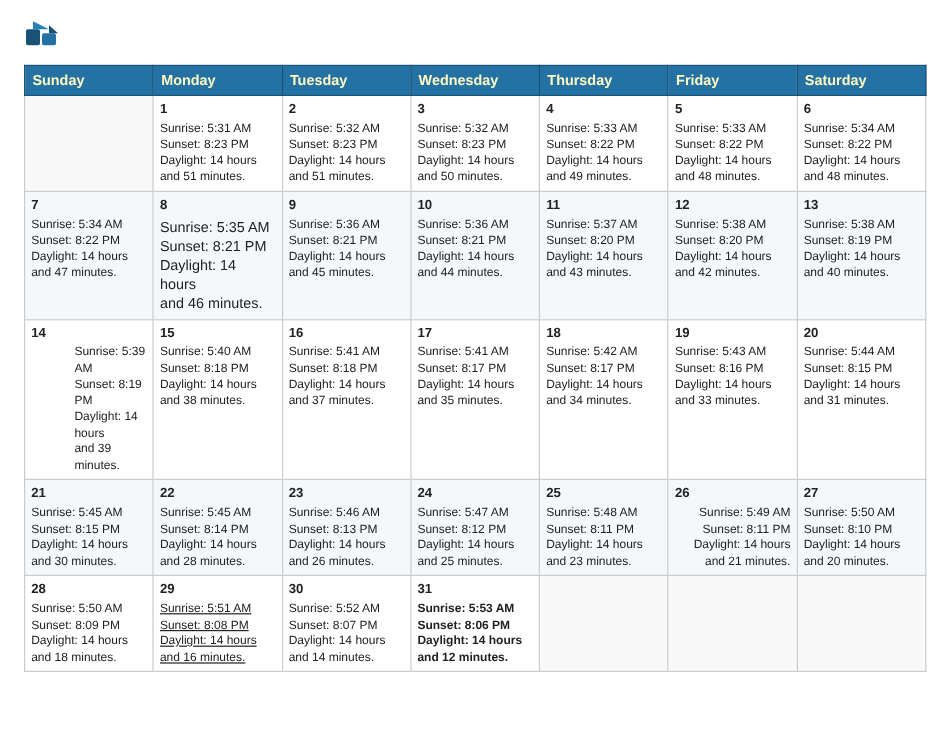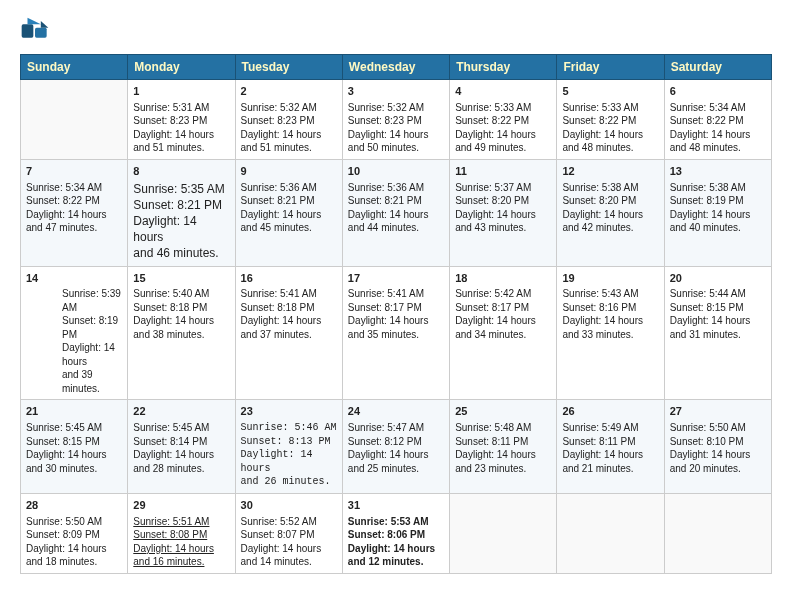--- a/index.html
+++ b/index.html
@@ -280,42 +280,42 @@
           </td>
           <td>
             <span class="day-num">22</span>
             <div style="white-space: pre-line; font-size: 10px;">Sunrise: 5:45 AM
 Sunset: 8:14 PM
 Daylight: 14 hours
 and 28 minutes.</div>
           </td>
           <td>
             <span class="day-num">23</span>
-            <div style="white-space: pre-line; font-size: 10px; font-family: Liberation Mono, monospace;">Sunrise: 5:46 AM
+            <div style="white-space: pre-line; font-size: 10px;">Sunrise: 5:46 AM
 Sunset: 8:13 PM
 Daylight: 14 hours
 and 26 minutes.</div>
           </td>
           <td>
             <span class="day-num">24</span>
             <div style="white-space: pre-line; font-size: 10px;">Sunrise: 5:47 AM
 Sunset: 8:12 PM
 Daylight: 14 hours
 and 25 minutes.</div>
           </td>
           <td>
             <span class="day-num">25</span>
             <div style="white-space: pre-line; font-size: 10px;">Sunrise: 5:48 AM
 Sunset: 8:11 PM
 Daylight: 14 hours
 and 23 minutes.</div>
           </td>
           <td>
             <span class="day-num">26</span>
-            <div style="white-space: pre-line; font-size: 10px;">Sunrise: 5:49 AM
+            <div style="white-space: pre-line; font-size: 10px; text-align: right;">Sunrise: 5:49 AM
 Sunset: 8:11 PM
 Daylight: 14 hours
 and 21 minutes.</div>
           </td>
           <td>
             <span class="day-num">27</span>
             <div style="white-space: pre-line; font-size: 10px;">Sunrise: 5:50 AM
 Sunset: 8:10 PM
 Daylight: 14 hours
 and 20 minutes.</div>

